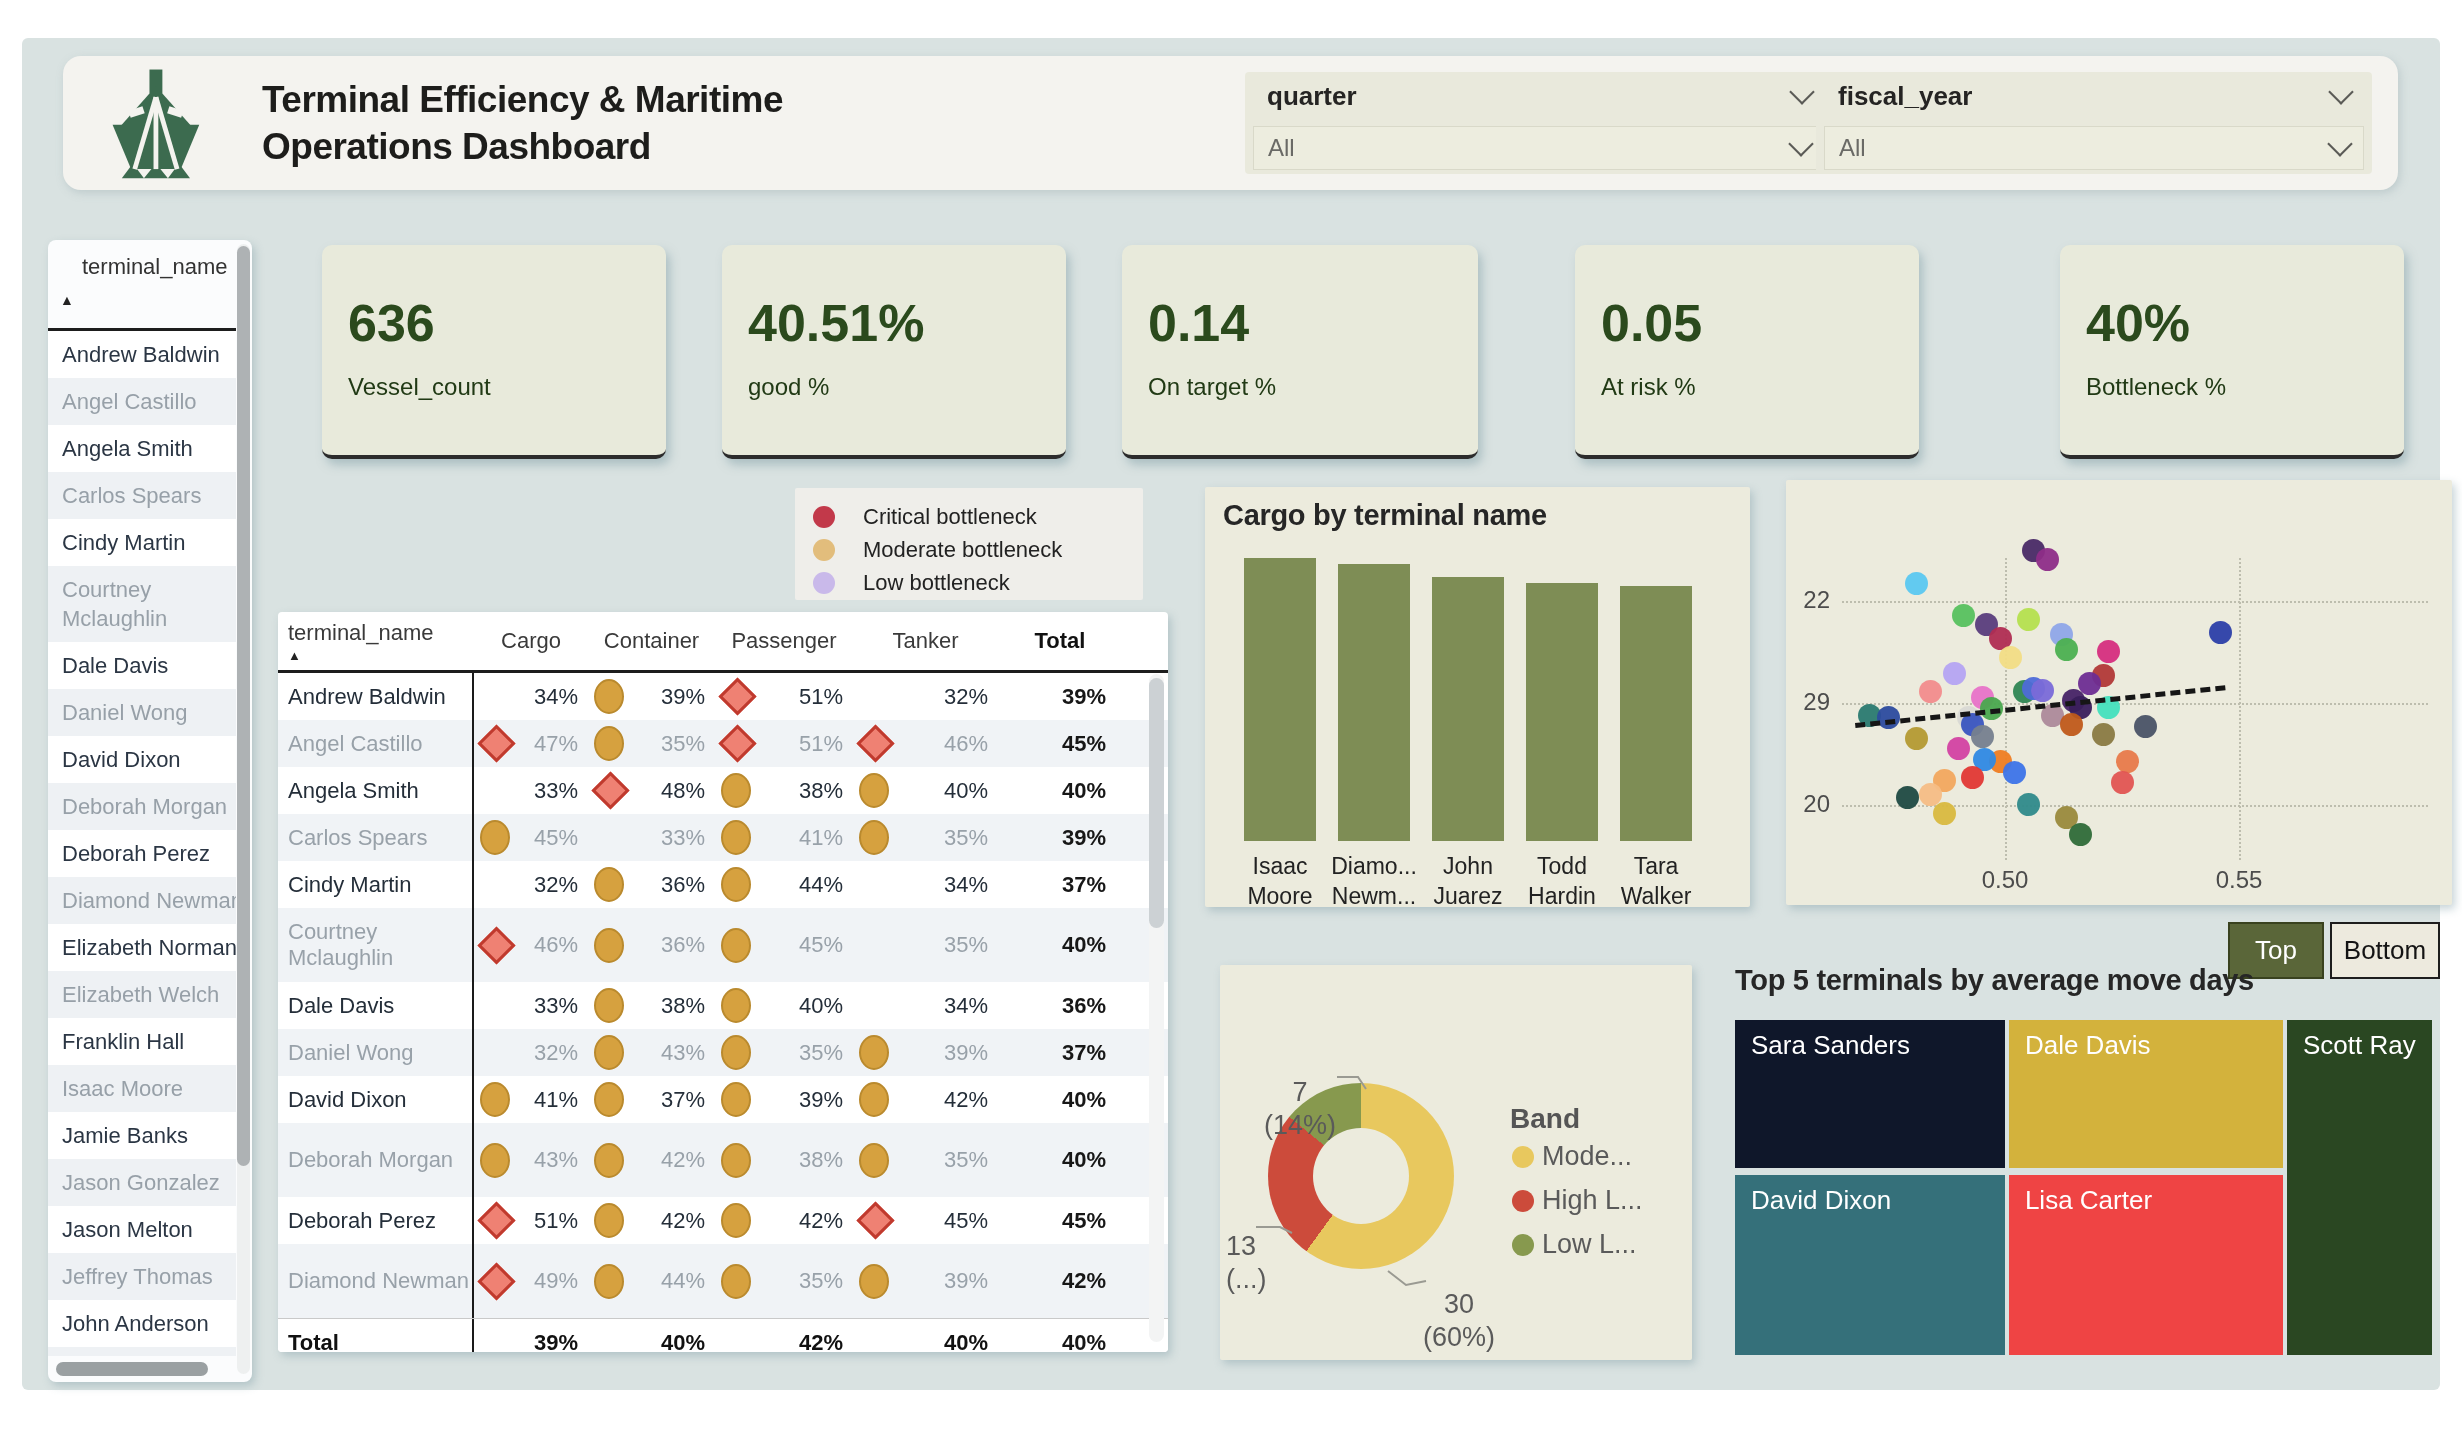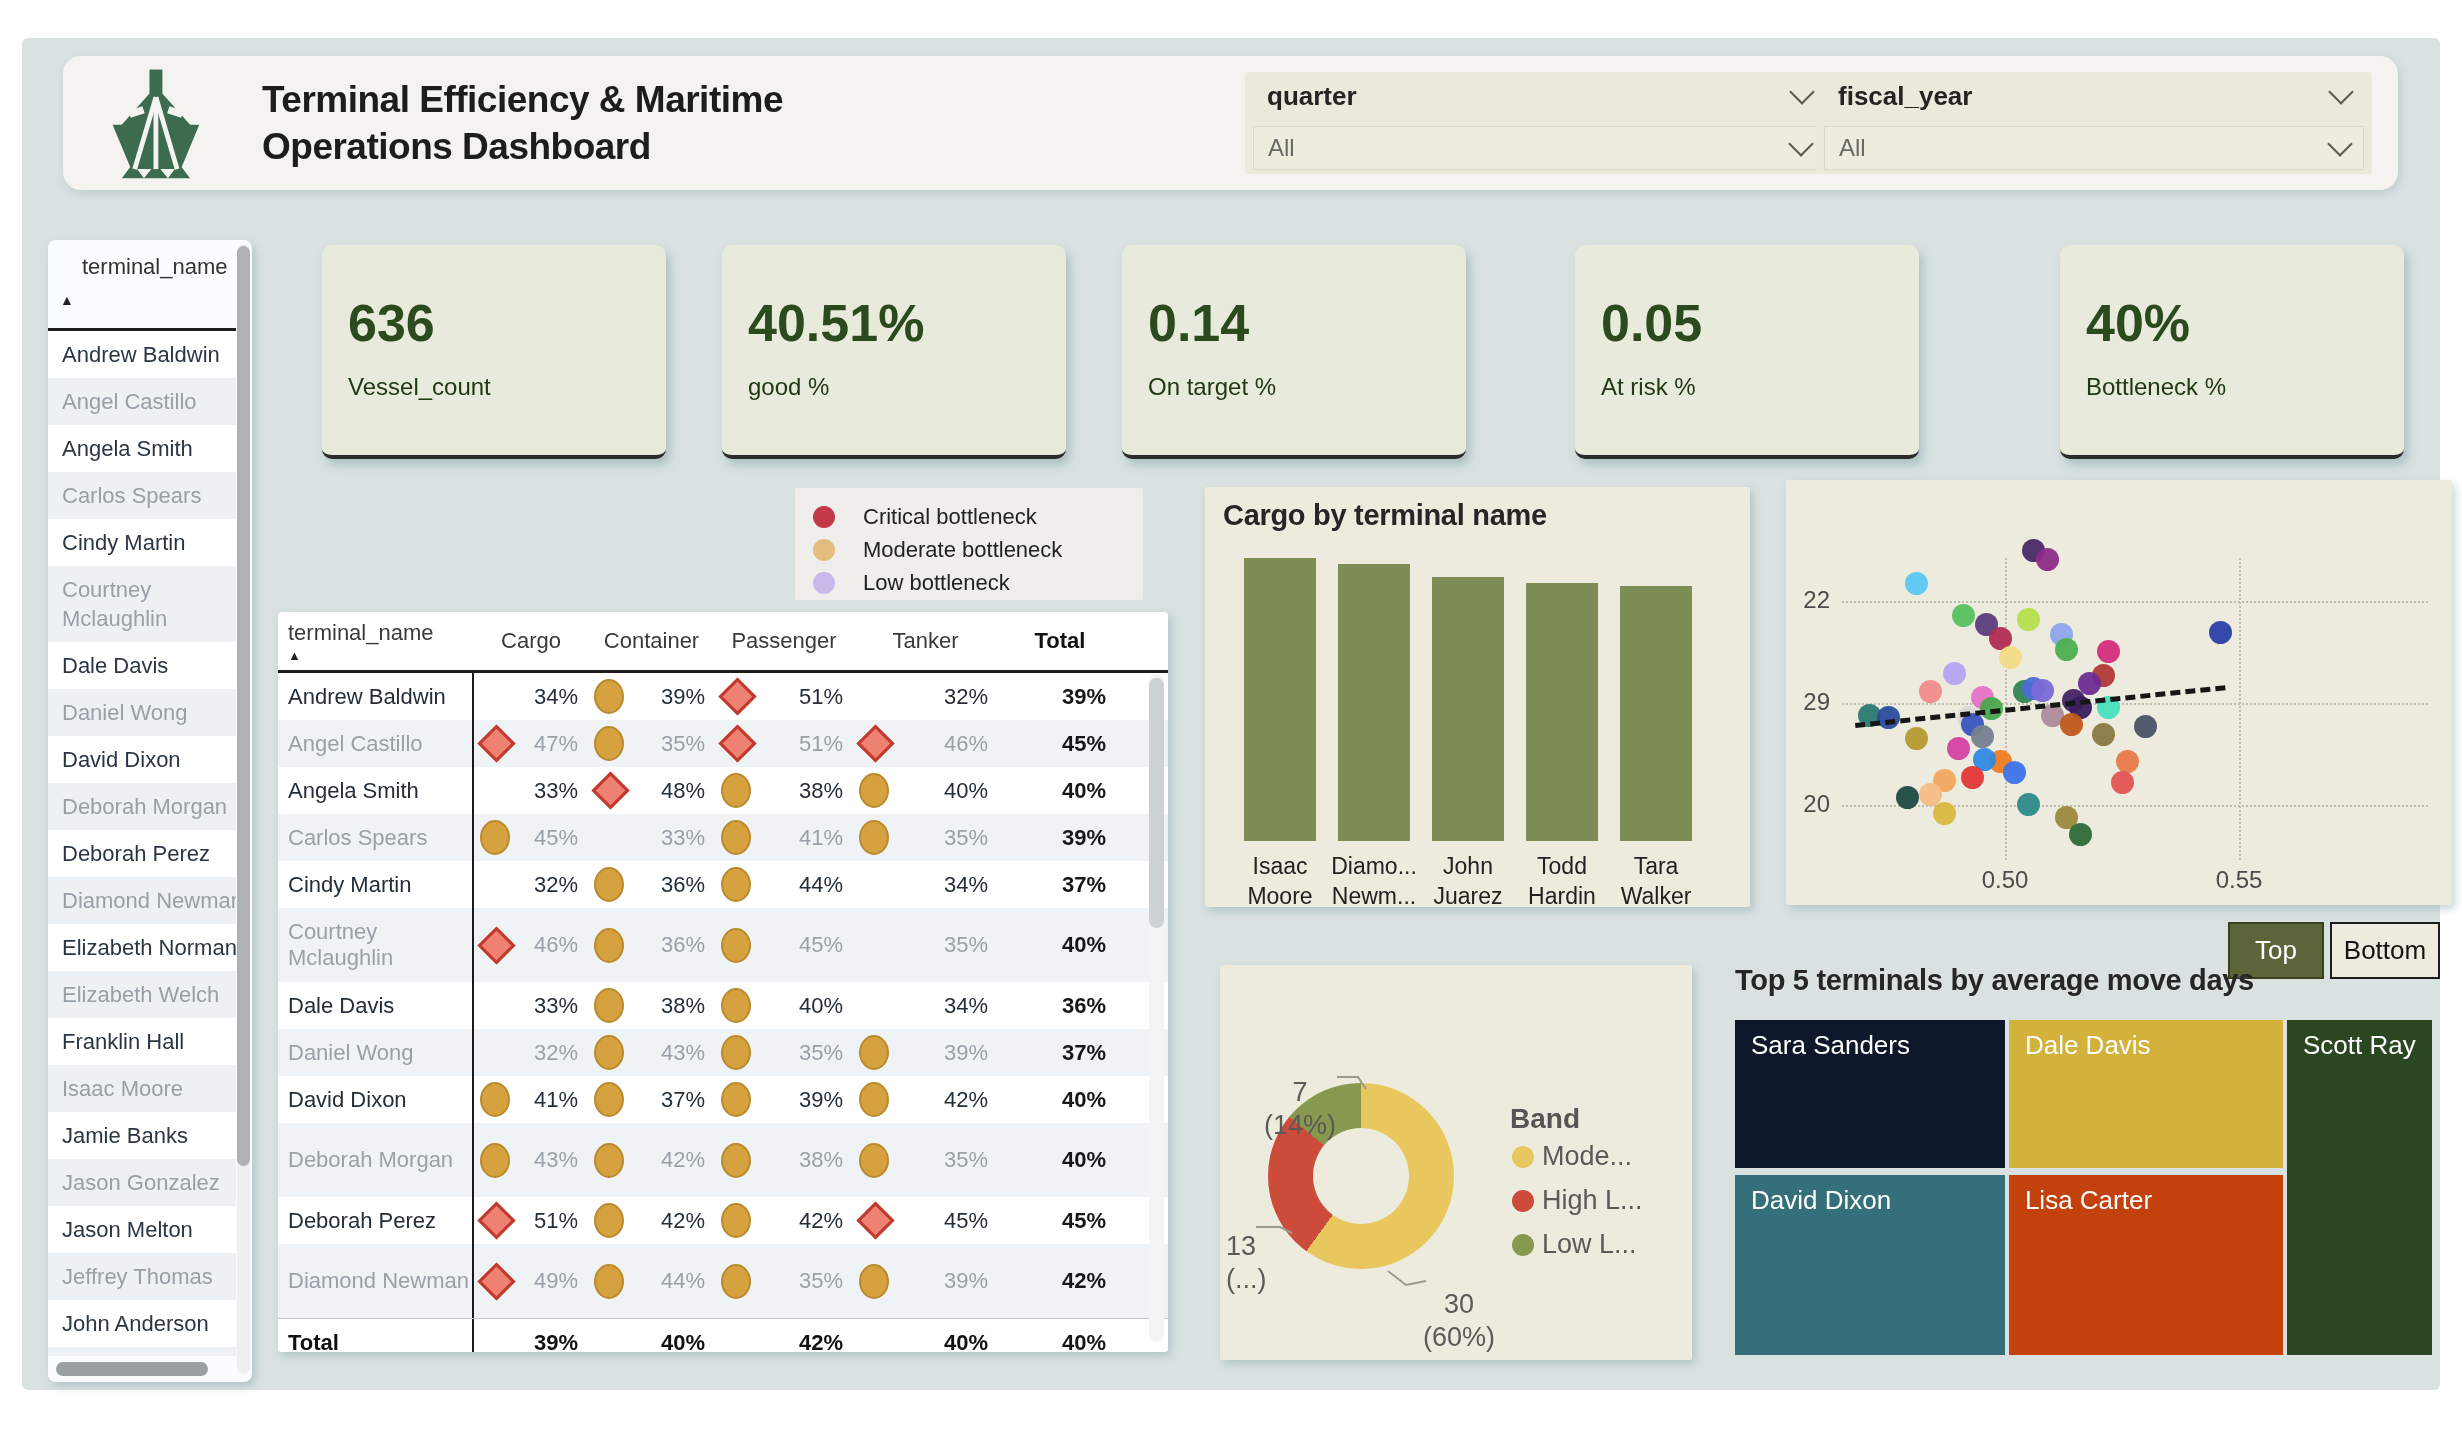--- a/index.html
+++ b/index.html
@@ -174,21 +174,21 @@
 
 <div id="kpi-row">
     <div class="kpi-card" style="left: 322px;">
       <div class="kpi-value">636</div>
       <div class="kpi-label">Vessel_count</div>
     </div>
     <div class="kpi-card" style="left: 722px;">
       <div class="kpi-value">40.51%</div>
       <div class="kpi-label">good %</div>
     </div>
-    <div class="kpi-card" style="left: 1122px;">
+    <div class="kpi-card" style="left: 1122px; padding-left: 12px;">
       <div class="kpi-value">0.14</div>
       <div class="kpi-label">On target %</div>
     </div>
     <div class="kpi-card" style="left: 1575px;">
       <div class="kpi-value">0.05</div>
       <div class="kpi-label">At risk %</div>
     </div>
     <div class="kpi-card" style="left: 2060px;">
       <div class="kpi-value">40%</div>
       <div class="kpi-label">Bottleneck %</div>
@@ -649,16 +649,16 @@
     </div>
     <div class="tm-box" style="left: 39.3%; top: 0%; width: 39.3%; height: 44.2%; background: rgb(211, 178, 60);">
       <div class="tm-label">Dale Davis</div>
     </div>
     <div class="tm-box" style="left: 79.2%; top: 0%; width: 20.8%; height: 100%; background: rgb(42, 71, 34);">
       <div class="tm-label">Scott Ray</div>
     </div>
     <div class="tm-box" style="left: 0%; top: 46.3%; width: 38.7%; height: 53.7%; background: rgb(53, 112, 122);">
       <div class="tm-label">David Dixon</div>
     </div>
-    <div class="tm-box" style="left: 39.3%; top: 46.3%; width: 39.3%; height: 53.7%; background: #c2410c;">
+    <div class="tm-box" style="left: 39.3%; top: 46.3%; width: 39.3%; height: 53.7%; background: #ef4444;">
       <div class="tm-label">Lisa Carter</div>
     </div>
   </div>
 
 </body></html>

